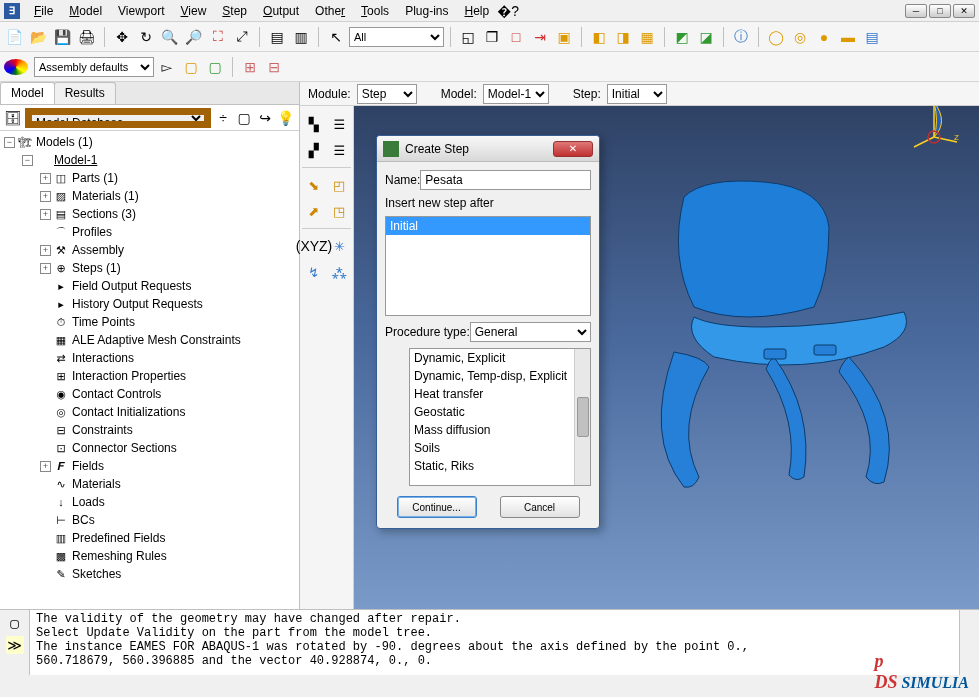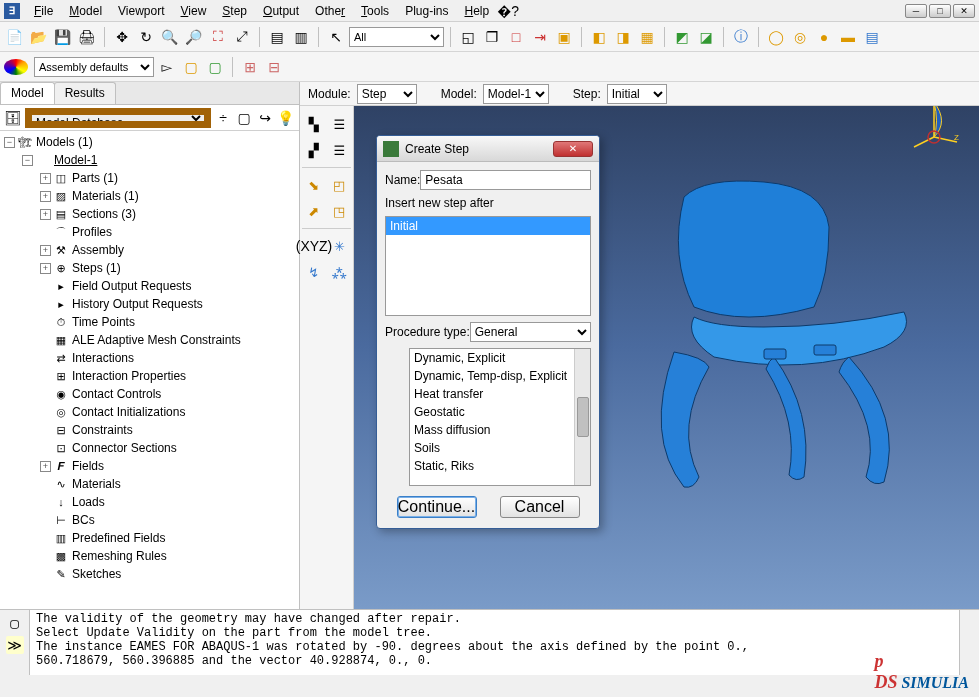--- a/index.html
+++ b/index.html
@@ -51,21 +51,21 @@
 .dlg-row { display: flex; align-items: center; }
 .dlg-row input[type=text] { flex: 1; height: 20px; border: 1px solid #999; padding: 0 4px; font-size: 12px; }
 .dlg-list { border: 1px solid #999; background: #fff; height: 100px; overflow: auto; }
 .dlg-list .item { padding: 2px 4px; cursor: pointer; }
 .dlg-list .item.selected { background: #3399ff; color: white; }
 .dlg-list.proc { height: 138px; position: relative; margin-left: 24px; }
 .dlg-list.proc .sb { position: absolute; right: 0; top: 0; bottom: 0; width: 16px; background: #e8e8e8; border-left: 1px solid #ccc; display:flex; align-items:center; justify-content:center;}
 .dlg-list.proc .sb-thumb { width: 12px; height: 40px; background: #c0c0c0; border: 1px solid #999; border-radius: 2px;}
 .dlg-select { height: 20px; border: 1px solid #999; background: white; font-size: 12px; flex: 1; }
 .dlg-buttons { display: flex; justify-content: space-around; padding: 4px 0 2px; }
-.dlg-buttons button { width: 80px; height: 22px; font-size: 16px; border: 1px solid #888; background: linear-gradient(#fff,#e2e2e2); border-radius: 3px; cursor: pointer; }
+.dlg-buttons button { width: 80px; height: 22px; font-size: 10px; border: 1px solid #888; background: linear-gradient(#fff,#e2e2e2); border-radius: 3px; cursor: pointer; }
 .dlg-buttons button.primary { border: 1px solid #3a7fc8; box-shadow: 0 0 0 1px #7ab0e8 inset; }
 .palette-icon { width: 24px; height: 16px; display: inline-block; background: conic-gradient(red, orange, yellow, green, blue, purple, red); border-radius: 50%; margin-right: 4px;}
 </style>
 </head>
 <body>
 
 <div class="menubar">
   <span class="app-icon">∃</span>
   <span class="menu-item"><u>F</u><span>ile</span></span>
   <span class="menu-item"><u>M</u>odel</span>

